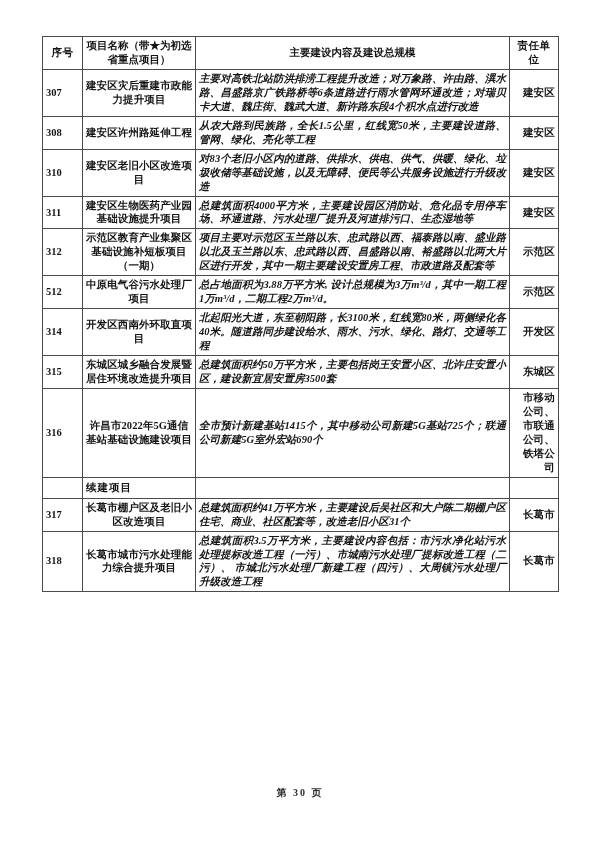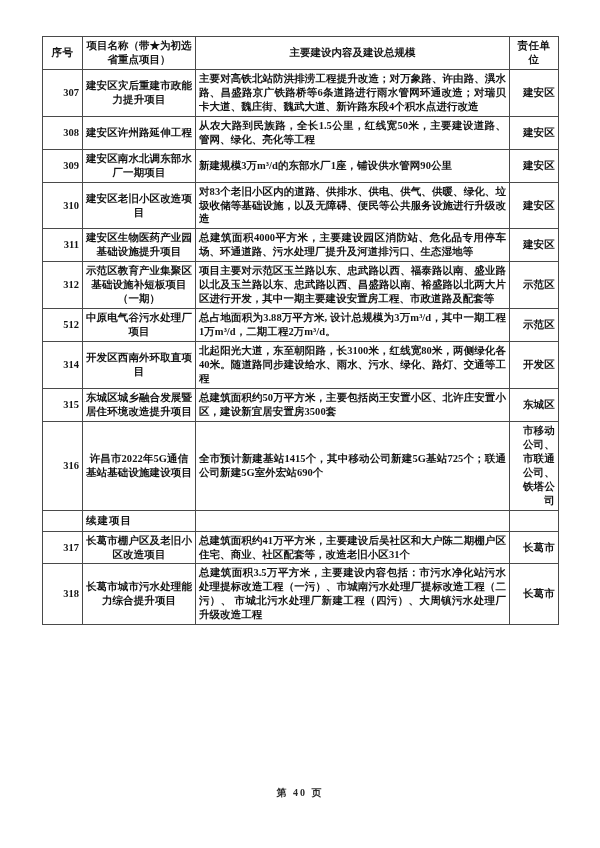--- a/index.html
+++ b/index.html
@@ -59,37 +59,38 @@
     text-align: center;
     font-size: 10.5px;
     font-weight: bold;
     padding-top: 9px;
     padding-bottom: 9px;
   }
 
   th.h-seq, th.h-unit { letter-spacing: 0.5px; }
 
   td.seq {
-    text-align: right;
+    text-align: left;
     font-family: "Liberation Serif", "DejaVu Serif", serif;
     font-size: 10.5px;
     letter-spacing: 0px;
   }
 
   td.name {
     text-align: center;
     letter-spacing: 0.1px;
   }
 
   td.detail {
     text-align: justify;
     text-justify: inter-ideograph;
     letter-spacing: 0.05px;
     padding-left: 4px;
     padding-right: 4px;
+    font-style: italic;
   }
 
   td.unit {
     text-align: right;
     letter-spacing: 0.2px;
   }
 
   tr.section-row td.section-label {
     text-align: left;
     font-weight: bold;
@@ -141,26 +142,20 @@
             <td class="detail">主要对高铁北站防洪排涝工程提升改造；对万象路、许由路、潩水路、昌盛路京广铁路桥等6条道路进行雨水管网环通改造；对瑞贝卡大道、魏庄街、魏武大道、新许路东段4个积水点进行改造</td>
             <td class="unit">建安区</td>
           </tr>
           <tr>
             <td class="seq">308</td>
             <td class="name">建安区许州路延伸工程</td>
             <td class="detail">从农大路到民族路，全长1.5公里，红线宽50米，主要建设道路、管网、绿化、亮化等工程</td>
             <td class="unit">建安区</td>
           </tr>
           <tr>
-            <td class="seq">309</td>
-            <td class="name">建安区南水北调东部水厂一期项目</td>
-            <td class="detail">新建规模3万m³/d的东部水厂1座，铺设供水管网90公里</td>
-            <td class="unit">建安区</td>
-          </tr>
-          <tr>
             <td class="seq">310</td>
             <td class="name">建安区老旧小区改造项目</td>
             <td class="detail">对83个老旧小区内的道路、供排水、供电、供气、供暖、绿化、垃圾收储等基础设施，以及无障碍、便民等公共服务设施进行升级改造</td>
             <td class="unit">建安区</td>
           </tr>
           <tr>
             <td class="seq">311</td>
             <td class="name">建安区生物医药产业园基础设施提升项目</td>
             <td class="detail">总建筑面积4000平方米，主要建设园区消防站、危化品专用停车场、环通道路、污水处理厂提升及河道排污口、生态湿地等</td>
             <td class="unit">建安区</td>
@@ -210,15 +205,15 @@
           <tr>
             <td class="seq">318</td>
             <td class="name">长葛市城市污水处理能力综合提升项目</td>
             <td class="detail">总建筑面积3.5万平方米，主要建设内容包括：市污水净化站污水处理提标改造工程（一污）、市城南污水处理厂提标改造工程（二污）、 市城北污水处理厂新建工程（四污）、大周镇污水处理厂升级改造工程</td>
             <td class="unit">长葛市</td>
           </tr>
         </tbody>
     </table>
   </div>
 
-  <div class="footer">第 40 页</div>
+  <div class="footer">第 30 页</div>
 
 </div>
 
 </body></html>

